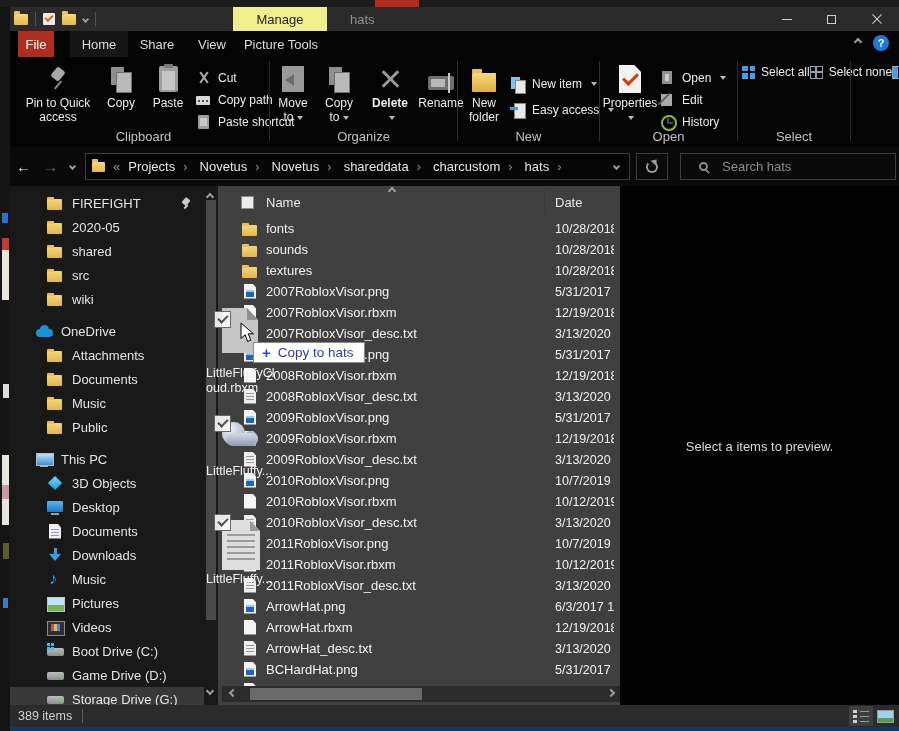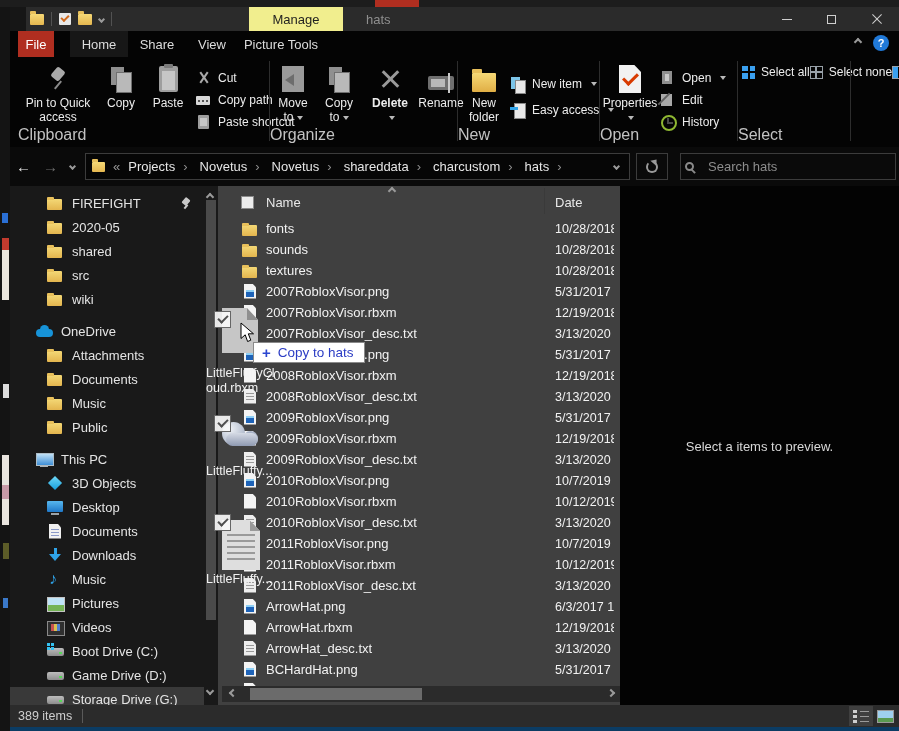--- a/index.html
+++ b/index.html
@@ -5,21 +5,21 @@
   html,body{margin:0;padding:0;background:#000;}
   *{box-sizing:border-box;font-family:"Liberation Sans",sans-serif;}
   .stage{position:relative;width:899px;height:731px;background:#161616;overflow:hidden;}
 
   
   .bg-strip{position:absolute;left:0;top:0;width:899px;height:7px;background:#1d1d1d;overflow:hidden;}
   .bg-strip .bgtab{position:absolute;top:-13px;font-size:13px;color:#c0c0c0;}
   .bg-strip .bgtab.red{top:0;width:44px;height:7px;background:#b02e20;color:transparent;}
 
   
-  .titlebar{position:absolute;left:26px;top:7px;right:0;height:24px;background:#2b2b2b;}
+  .titlebar{position:absolute;left:10px;top:7px;right:0;height:24px;background:#2b2b2b;}
   .qat{position:absolute;left:4px;top:0;height:24px;display:flex;align-items:center;gap:7px;}
   .qsep{width:1px;height:14px;background:#525252;}
   .ic-folder{position:relative;width:14px;height:11px;background:linear-gradient(180deg,#f6d976,#e5b750);border-radius:1px;flex:none;}
   .ic-folder::before{content:"";position:absolute;top:-3px;left:0;width:6px;height:3px;background:#e8c05b;border-radius:1px 1px 0 0;}
   .qat-check{position:relative;width:12px;height:12px;background:#e9e9e9;border-radius:1px;}
   .qat-check::after{content:"";position:absolute;left:2px;top:2px;width:6px;height:3px;border-left:2px solid #d06a1e;border-bottom:2px solid #d06a1e;transform:rotate(-45deg);}
   .chv{display:inline-block;width:6px;height:6px;border-right:2px solid #9a9a9a;border-bottom:2px solid #9a9a9a;transform:rotate(45deg);}
   .chv.up{transform:rotate(-135deg);}
   .manage-tab{position:absolute;left:223px;top:0;width:94px;height:24px;background:#f1ee8e;color:#1f1f1f;font-size:13px;display:flex;align-items:center;justify-content:center;}
   .win-title{position:absolute;left:340px;top:0;height:24px;display:flex;align-items:center;color:#8f8f8f;font-size:13px;}
@@ -40,21 +40,21 @@
   .tab-share{left:118px;width:58px;}
   .tab-view{left:176px;width:52px;}
   .tab-pict{left:224px;width:94px;}
   .ribbon-collapse{position:absolute;right:38px;top:8px;}
   .help-btn{position:absolute;right:10px;top:4px;width:16px;height:16px;border-radius:50%;background:#2079d8;color:#fff;font-size:11px;font-weight:bold;display:flex;align-items:center;justify-content:center;}
 
   
   .ribbon{position:absolute;left:10px;top:57px;right:0;height:90px;background:#040404;color:#ececec;}
   .rdiv{position:absolute;top:4px;width:1px;height:80px;background:#2d2d2d;}
   .rgroup{position:absolute;top:0;height:90px;}
-  .rtitle{position:absolute;bottom:3px;left:0;right:0;color:#c2c2c2;font-size:16px;}
+  .rtitle{position:absolute;bottom:3px;left:0;right:0;text-align:center;color:#c2c2c2;font-size:13px;}
   .rbody{display:flex;align-items:flex-start;padding-top:4px;}
   .rbig{display:flex;flex-direction:column;align-items:center;padding-top:2px;flex:none;}
   .ric{height:32px;display:flex;align-items:center;justify-content:center;}
   .rlabel{font-size:12px;line-height:1.15;text-align:center;color:#ececec;margin-top:2px;}
   .rsmallcol{display:flex;flex-direction:column;padding-top:6px;}
   .rsmall{display:flex;align-items:center;gap:6px;height:22px;font-size:12px;color:#ececec;white-space:nowrap;}
   .dd{display:inline-block;width:0;height:0;border-left:3px solid transparent;border-right:3px solid transparent;border-top:4px solid #b9b9b9;margin-left:3px;vertical-align:middle;}
   
   .ic-pin{position:relative;width:20px;height:26px;}
   .ic-pin::before{content:"";position:absolute;left:5px;top:2px;width:10px;height:12px;background:#a9a9a9;border-radius:2px;transform:rotate(40deg);}
@@ -107,21 +107,21 @@
   .nav-fwd{color:#6e6e6e;}
   .crumb-box{position:absolute;left:75px;top:6px;width:545px;height:27px;border:1px solid #3c3c3c;background:#060606;display:flex;align-items:center;padding:0 6px;color:#e6e6e6;font-size:13px;}
   .crumb-box .laquo{color:#9a9a9a;margin:0 6px 0 8px;}
   .crumb{padding:0 2px;white-space:nowrap;}
   .crumb::after{content:"\203A";color:#8f8f8f;padding:0 8px;}
   .crumb:last-of-type::after{content:"";padding:0;}
   .crumb-chv{margin-left:auto;margin-right:4px;}
   .refresh-box{position:absolute;left:626px;top:6px;width:32px;height:27px;border:1px solid #3c3c3c;display:flex;align-items:center;justify-content:center;}
   .ic-refresh{position:relative;width:12px;height:12px;border:2px solid #9a9a9a;border-radius:50%;border-top-color:transparent;}
   .ic-refresh::after{content:"";position:absolute;right:-3px;top:-4px;width:0;height:0;border-left:4px solid transparent;border-right:4px solid transparent;border-bottom:5px solid #9a9a9a;transform:rotate(40deg);}
-  .search-box{position:absolute;left:670px;top:6px;width:216px;height:27px;border:1px solid #3c3c3c;display:flex;align-items:center;padding:0 4px;gap:12px;}
+  .search-box{position:absolute;left:670px;top:6px;width:216px;height:27px;border:1px solid #3c3c3c;display:flex;align-items:center;padding:0 18px;gap:12px;}
   .ic-search{position:relative;width:9px;height:9px;border:2px solid #8a8a8a;border-radius:50%;flex:none;}
   .ic-search::after{content:"";position:absolute;width:2px;height:6px;background:#8a8a8a;right:-2px;bottom:-5px;transform:rotate(-45deg);}
   .search-box input{background:transparent;border:0;outline:0;color:#cfcfcf;font-size:13px;width:160px;}
   .search-box input::placeholder{color:#8d8d8d;}
 
   
   .main{position:absolute;left:10px;top:186px;right:0;height:519px;background:#030303;}
   .sidebar{position:absolute;left:0;top:0;width:208px;height:519px;background:#191919;padding-top:5px;overflow:hidden;}
   .side-item{position:relative;height:24px;display:flex;align-items:center;gap:8px;color:#e4e4e4;font-size:13px;width:196px;}
   .side-item[data-lvl="0"]{padding-left:26px;}

